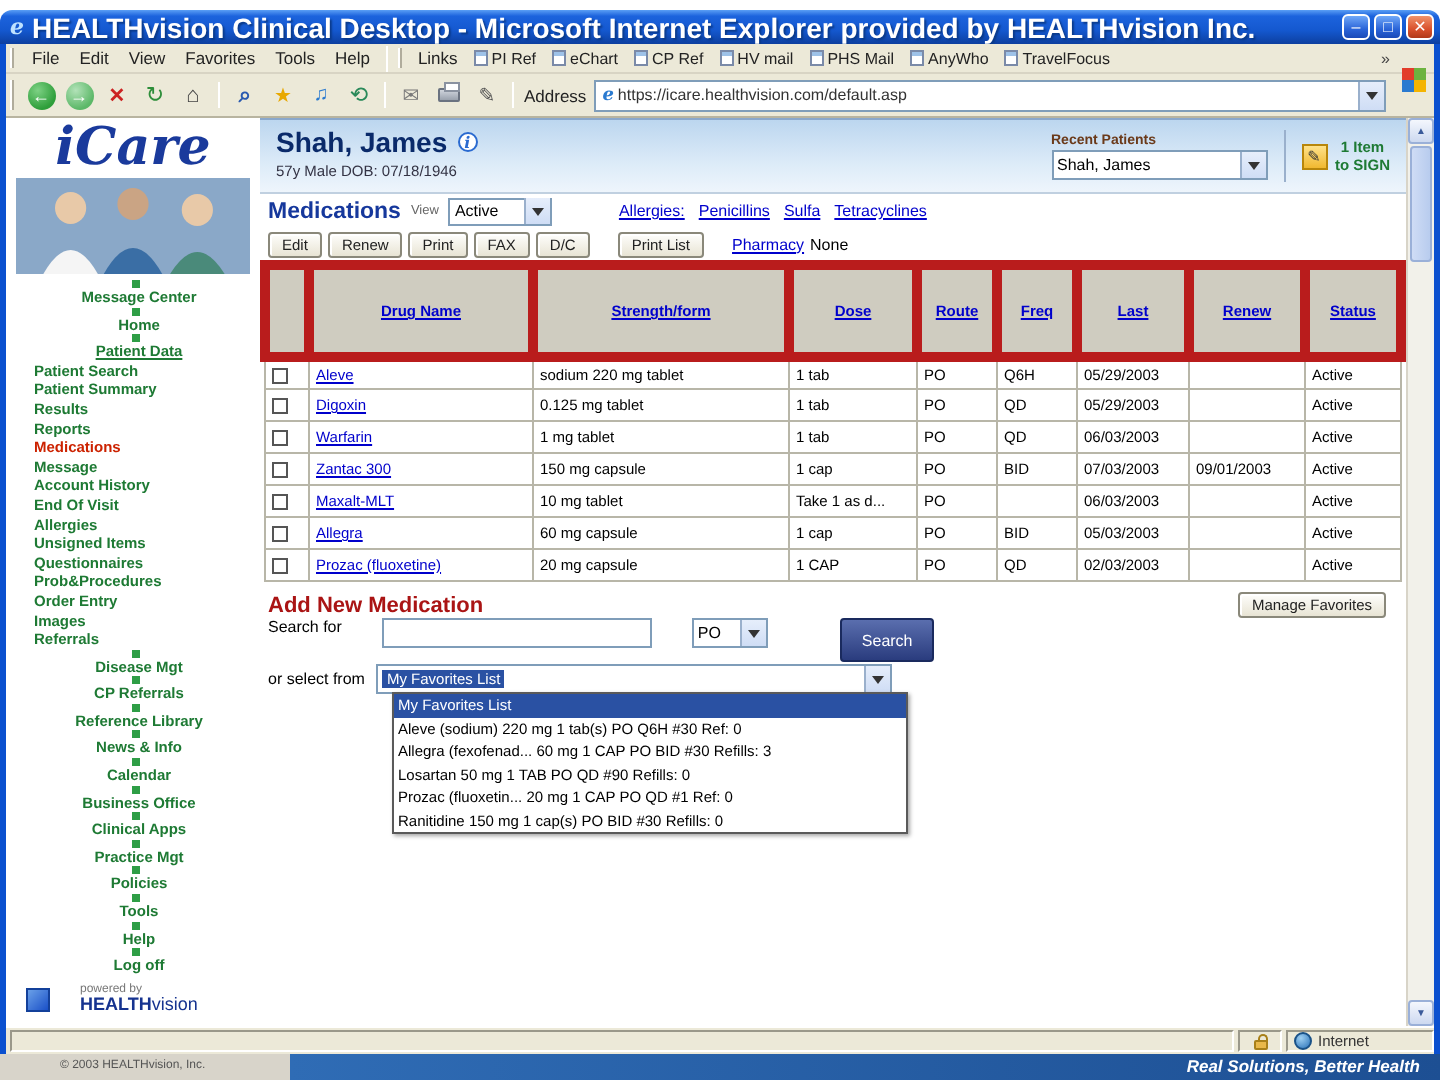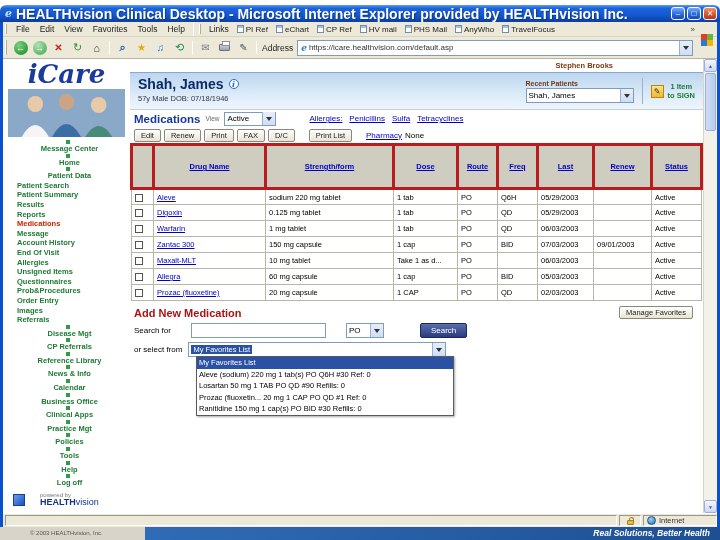--- a/index.html
+++ b/index.html
@@ -51,21 +51,21 @@
   .content{flex:1;display:flex;background:#fff;overflow:hidden;}
   .sidebar{width:127px;display:flex;flex-direction:column;background:#fff;flex:none;}
   .logo{height:38px;display:flex;align-items:center;justify-content:center;}
   .logo-text{font:italic bold 26px "DejaVu Serif",serif;color:#1a3a9c;}
   .photo{height:48px;margin:0 5px;flex:none;}
   .photo svg{width:100%;height:100%;display:block;}
   .nav-list{padding:3px 0 0 6px;}
   .side-item{font-size:7.5px;font-weight:bold;color:#1e7a34;line-height:9.6px;white-space:nowrap;display:flex;align-items:center;cursor:default;}
   .side-item .bullet{width:4px;height:4px;background:#2e9e46;margin-right:3px;flex:none;}
   .side-item.sub{padding-left:8px;}
-  .side-item.current .lbl{}
+  .side-item.current .lbl{text-decoration:underline;}
   .side-item.active{color:#cc2200;}
   .powered{margin-top:auto;padding:4px 0 6px 10px;display:flex;align-items:center;gap:15px;}
   .pb-logo{width:12px;height:12px;background:linear-gradient(135deg,#6aa0e8,#1a50c8);border:1px solid #13409a;flex:none;}
   .pb-text{display:flex;flex-direction:column;line-height:1.1;}
   .pb-small{font-size:6px;color:#777;}
   .pb-brand{font-size:9px;color:#16338f;}
   .main{flex:1;display:flex;flex-direction:column;min-width:0;}
   .user-strip{height:13px;text-align:right;padding:2px 90px 0 0;font-size:7.5px;font-weight:bold;color:#7b3a10;}
   .banner{height:38px;background:linear-gradient(180deg,#bcd6ef 0%,#dcebf8 60%,#eef5fc 100%);border-top:1px solid #8aa8cc;border-bottom:1px solid #c0d0e0;display:flex;flex:none;}
   .pat-left{padding:3px 0 0 8px;}
@@ -86,29 +86,29 @@
   .meds-head{height:17px;display:flex;align-items:center;padding:0 4px;gap:5px;flex:none;}
   .meds-title{font-size:11.5px;font-weight:bold;color:#16389c;}
   .view-label{font-size:6.5px;color:#666;}
   .filter-select{width:52px;height:14px;}
   .blue-link{font-size:8px;color:#0000cc;text-decoration:underline;white-space:nowrap;cursor:default;}
   .allergy-group{display:flex;gap:7px;margin-left:28px;}
   .actions{height:16px;display:flex;align-items:center;gap:3px;padding:0 4px;flex:none;}
   .xp-btn{font-size:7.5px;color:#222;background:linear-gradient(180deg,#fefefc,#e8e4d4);border:1px solid #8a887a;border-radius:2px;padding:1px 6px;box-shadow:inset 1px 1px 0 #fff;white-space:nowrap;cursor:default;}
   .gap8{width:8px;flex:none;}
   .meds-table{width:100%;border-collapse:collapse;table-layout:fixed;flex:none;}
-  .meds-table th{background:#cfccc0;border:3px solid #b91c1c;height:27px;font-size:7.5px;font-weight:bold;text-align:center;padding:16px 2px;white-space:nowrap;overflow:hidden;}
+  .meds-table th{background:#cfccc0;border:5px solid #b91c1c;height:27px;font-size:7.5px;font-weight:bold;text-align:center;padding:16px 2px;white-space:nowrap;overflow:hidden;}
   .th-link{color:#0000cc;text-decoration:underline;}
   .meds-table td{border:1px solid #b8b6a8;height:16px;font-size:7.5px;padding:0 3px;white-space:nowrap;overflow:hidden;}
   .cb{display:inline-block;width:8px;height:8px;background:#fff;border:1px solid #555;vertical-align:middle;}
   .drug-link{color:#0000cc;text-decoration:underline;}
   .add-head{height:18px;display:flex;align-items:flex-end;padding:3px 10px 0 4px;flex:none;}
   .add-title{font-size:11px;font-weight:bold;color:#aa1414;}
   .add-head .xp-btn{margin-left:auto;}
-  .search-row{height:22px;display:flex;align-items:center;gap:20px;padding:0 4px;flex:none;}
+  .search-row{height:22px;display:flex;gap:20px;padding:0 4px;flex:none;}
   .lbl8{font-size:8px;}
   .search-input{width:135px;height:15px;border:1px solid #7f9db9;font-size:8px;padding:0 2px;outline:none;font-family:inherit;}
   .route-select{width:38px;height:15px;}
   .dark-btn{margin-left:16px;font-size:8px;color:#fff;background:linear-gradient(180deg,#5a6eae,#2a3c7e);border:1px solid #1a2a5e;border-radius:2px;padding:2px 10px;cursor:default;}
   .select-row{height:16px;display:flex;align-items:center;gap:6px;padding:0 4px;position:relative;flex:none;}
   .fav-select{width:258px;height:15px;}
   .hl{background:#2a51a3;color:#fff;padding:0 2px;font-size:7.5px;}
   .fav-list{position:absolute;left:66px;top:15px;width:258px;background:#fff;border:1px solid #5a5a5a;z-index:10;box-shadow:1px 1px 2px rgba(0,0,0,.35);}
   .fav-opt{height:11.5px;line-height:11.5px;font-size:7.5px;padding:0 2px;white-space:nowrap;overflow:hidden;color:#000;cursor:default;}
   .fav-opt.selected{background:#2a51a3;color:#fff;}
@@ -357,21 +357,20 @@
       <div class="powered">
         <span class="pb-logo"></span>
         <span class="pb-text">
           <span class="pb-small">powered by</span>
           <span class="pb-brand"><b>HEALTH</b><span>vision</span></span>
         </span>
       </div>
     </div>
 
     <div class="main">
-      <div class="user-strip">Stephen Brooks</div>
 
       <div class="banner">
         <div class="pat-left">
           <div class="pat-name-row">
             <span class="pat-name">Shah, James</span>
             <span class="info-icon">i</span>
           </div>
           <div class="pat-demo">57y Male DOB: 07/18/1946</div>
         </div>
         <div class="pat-right">
@@ -550,20 +549,21 @@
         <span class="lbl8">or select from</span>
         <span class="fake-select fav-select">
           <span class="fs-text"><span class="hl">My Favorites List</span></span>
           <span class="fs-btn">
               <span class="tri"></span>
             </span>
         </span>
         <div class="fav-list">
           <div class="fav-opt selected">My Favorites List</div>
           <div class="fav-opt">Aleve (sodium) 220 mg 1 tab(s) PO Q6H #30 Ref: 0</div>
+          <div class="fav-opt">Allegra (fexofenad... 60 mg 1 CAP PO BID #30 Refills: 3</div>
           <div class="fav-opt">Losartan 50 mg 1 TAB PO QD #90 Refills: 0</div>
           <div class="fav-opt">Prozac (fluoxetin... 20 mg 1 CAP PO QD #1 Ref: 0</div>
           <div class="fav-opt">Ranitidine 150 mg 1 cap(s) PO BID #30 Refills: 0</div>
         </div>
       </div>
 
       <div class="filler"></div>
     </div>
 
     <div class="vscroll">

